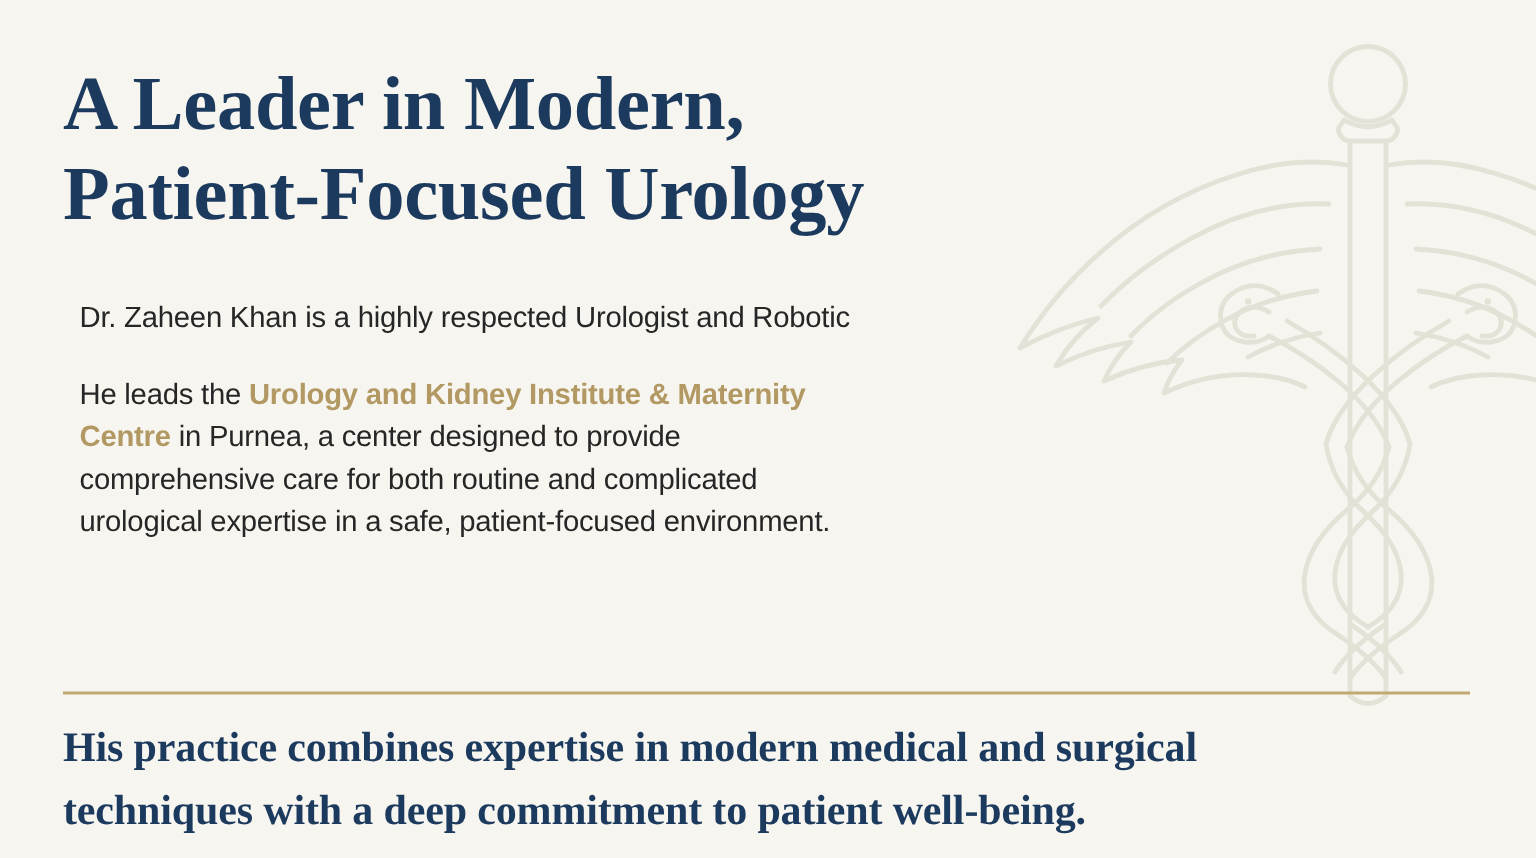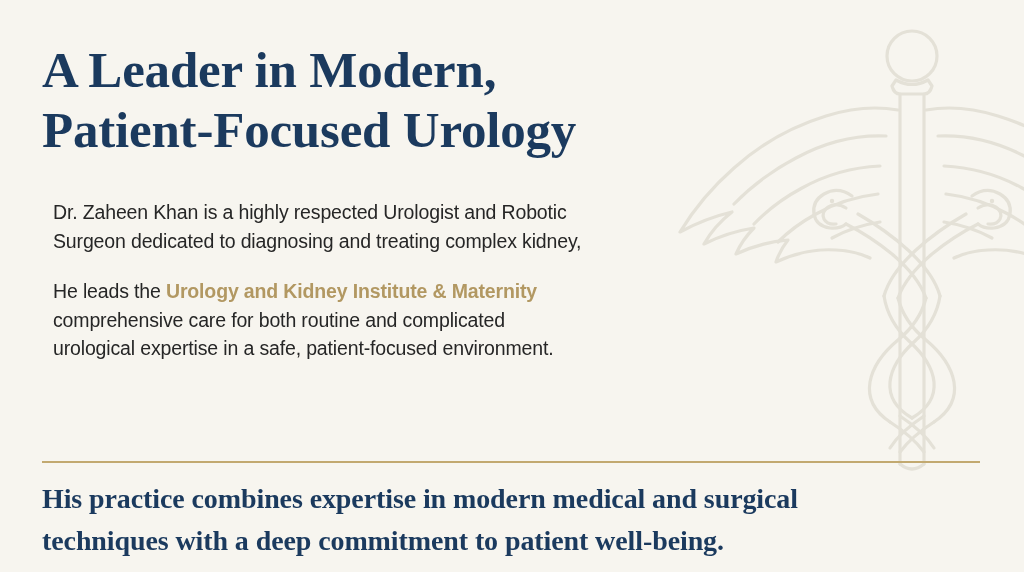--- a/index.html
+++ b/index.html
@@ -192,25 +192,25 @@
 
     <h1 class="headline">
       <span class="hl-line">A Leader in Modern,</span>
       <span class="hl-line">Patient-Focused Urology</span>
     </h1>
 
     <div class="body-block">
 
       <p class="para">
         <span class="ln">Dr. Zaheen Khan is a highly respected Urologist and Robotic</span>
-        <span class="ln">Surgeon dedicated to diagnosing and treating complex kidney,</span>
       </p>
 
       <p class="para">
         <span class="ln"><span>He leads the </span><span class="accent">Urology and Kidney Institute &amp; Maternity</span></span>
+        <span class="ln"><span class="accent">Centre</span><span> in Purnea, a center designed to provide</span></span>
         <span class="ln">comprehensive care for both routine and complicated</span>
         <span class="ln">urological expertise in a safe, patient-focused environment.</span>
       </p>
 
     </div>
 
     <hr class="divider">
 
     <p class="quote">
       <span class="ql">His practice combines expertise in modern medical and surgical</span>

